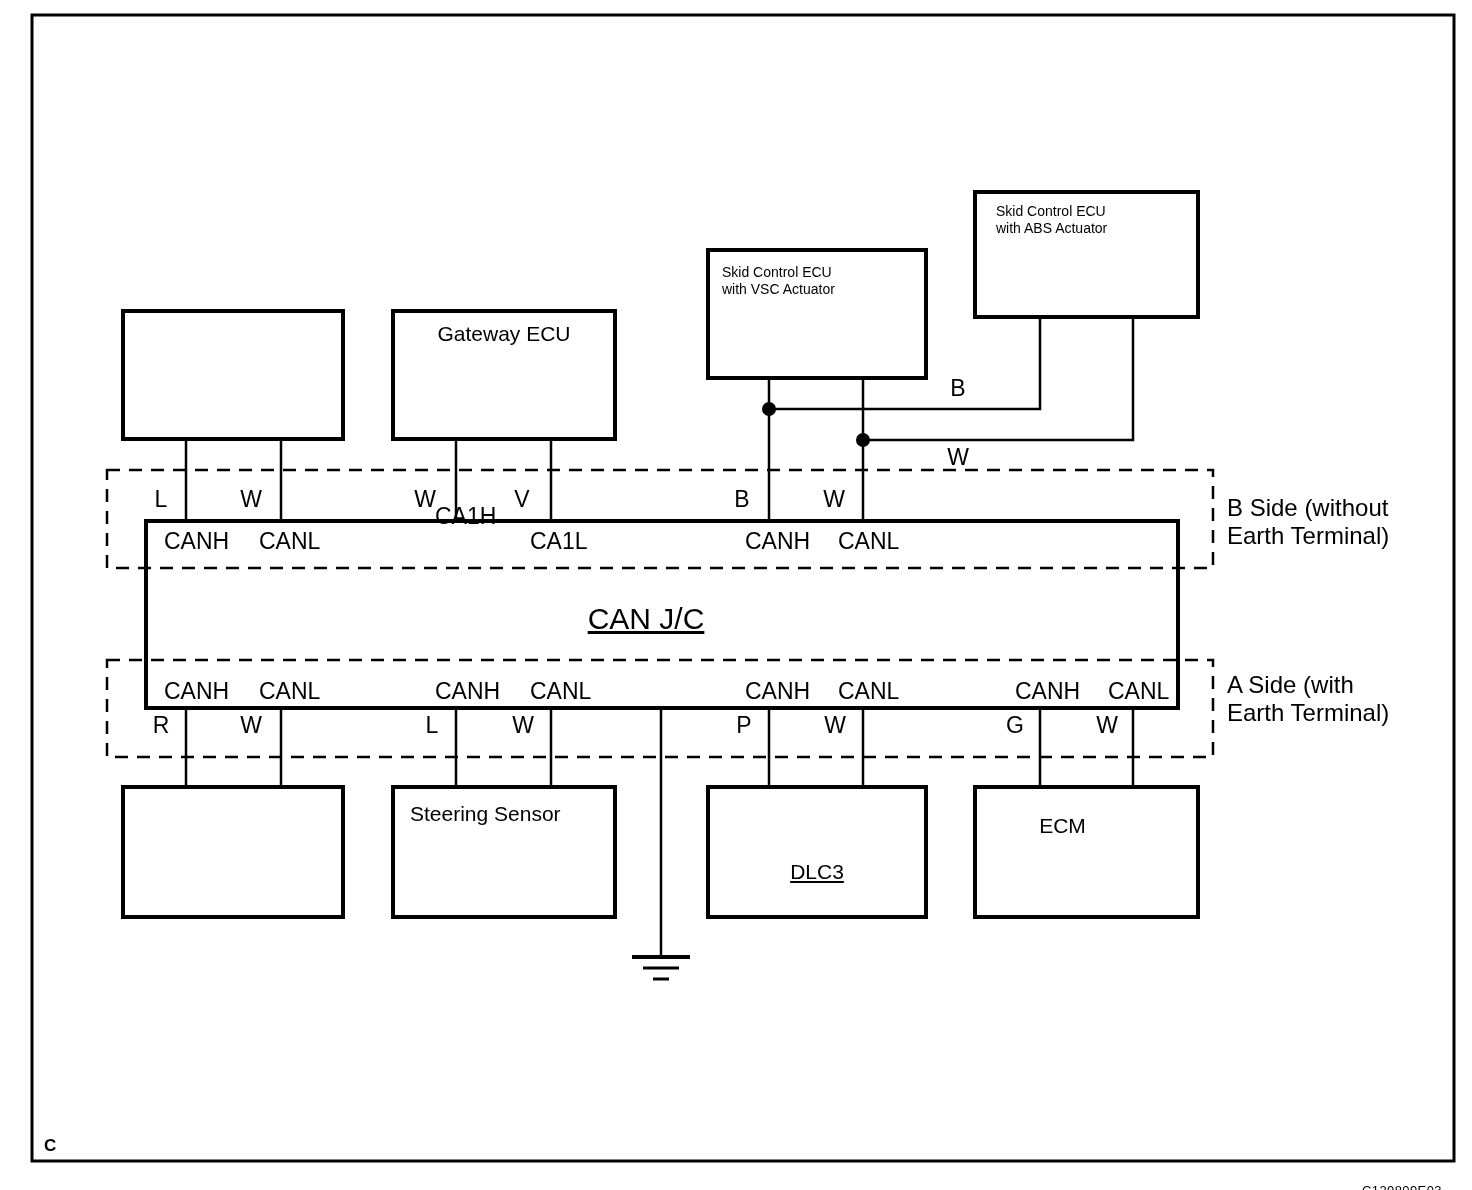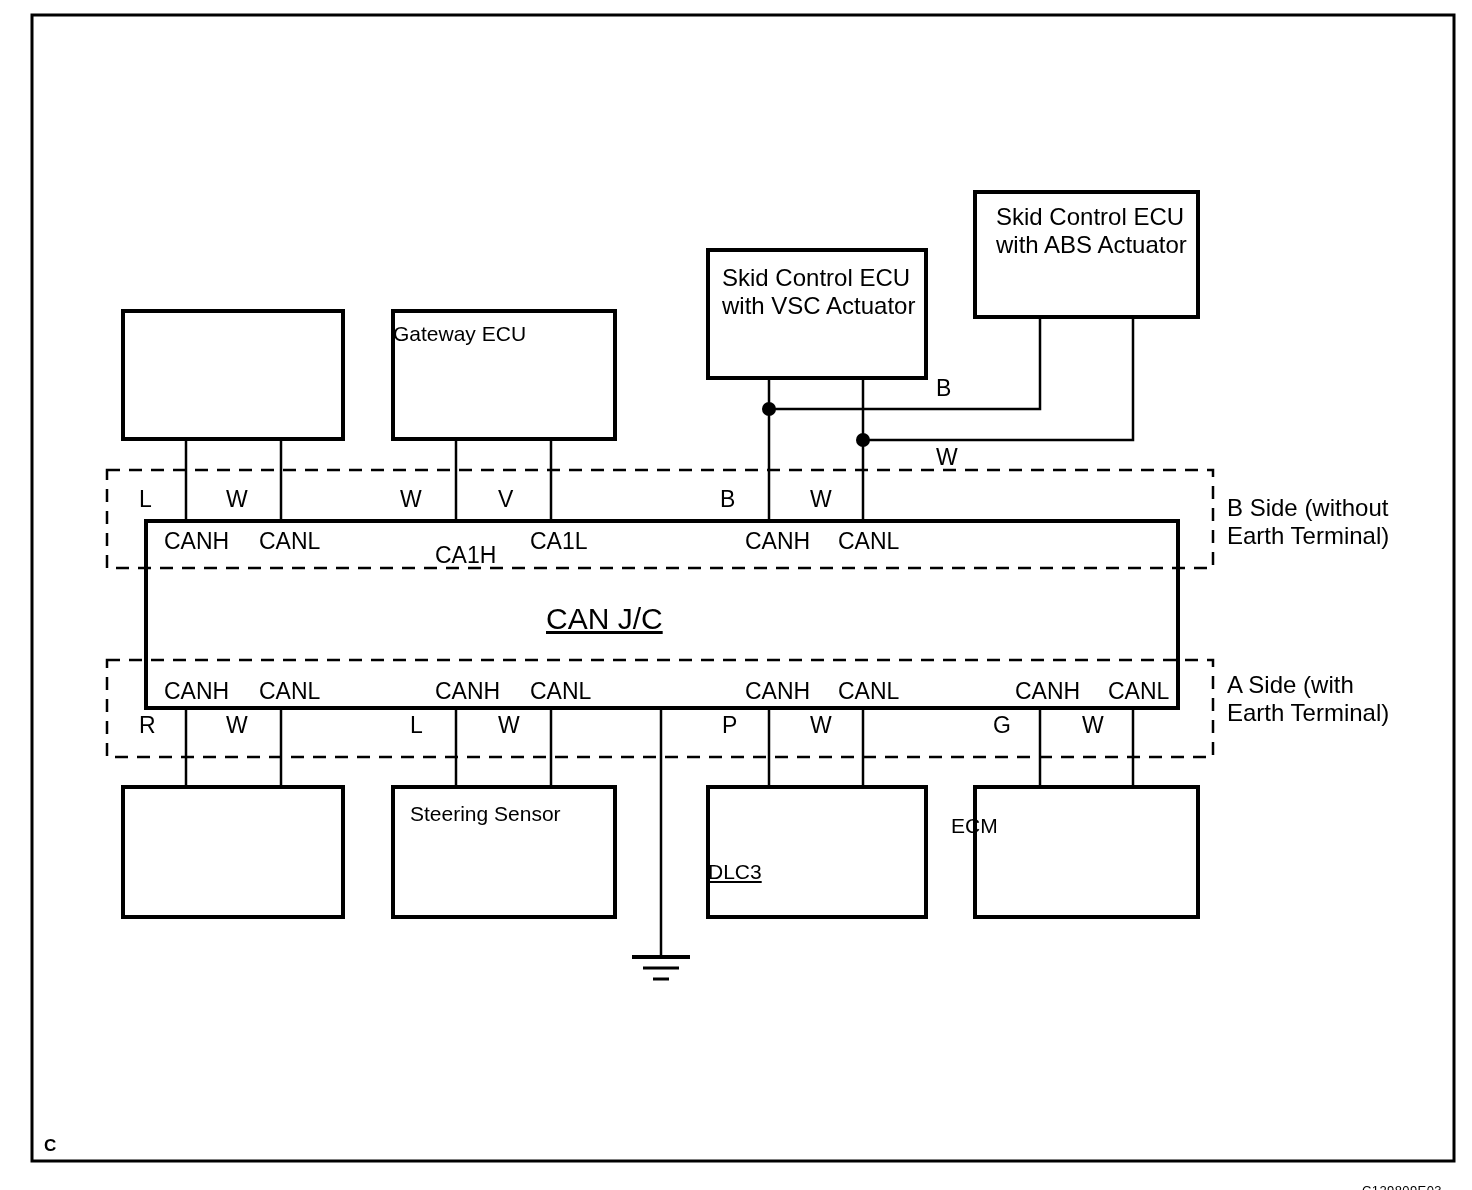--- a/index.html
+++ b/index.html
@@ -1,28 +1,28 @@
 <!DOCTYPE html>
 <html><head>
 <meta charset="utf-8">
 <style>
   html,body{margin:0;padding:0;background:#ffffff;}
   body{width:1472px;height:1190px;font-family:"Liberation Sans",sans-serif;color:#000;}
   #stage{position:relative;width:1472px;height:1190px;overflow:hidden;background:#fff;}
   svg{position:absolute;left:0;top:0;}
   .lbl{position:absolute;font-family:"Liberation Sans",sans-serif;color:#000;white-space:pre;line-height:1.18;}
   .boxlabel{font-size:21px;}
-  .boxlabel.sm{font-size:24px;}
+  .boxlabel.sm{font-size:14px;}
   .port{font-size:23px;padding-left:16px;}
   .wirecode{font-size:23px;}
   .side{font-size:24px;}
   .jc{font-size:30px;text-decoration:underline;}
   .corner{font-size:17px;font-weight:bold;}
   .code{font-size:13px;font-family:"Liberation Sans",sans-serif;letter-spacing:0.4px;margin-top:44px;}
-  .ctr{text-align:left;}
+  .ctr{text-align:center;}
 </style>
 </head>
 <body>
 
 <div id="stage">
 
   <svg width="1472" height="1190">
 
     <rect x="32" y="15" width="1422" height="1146" fill="none" stroke="#000" stroke-width="3"></rect>
 
@@ -100,21 +100,21 @@
 
   <div class="lbl wirecode ctr" style="left:139px;top:486px;width:44px;">L</div>
   <div class="lbl wirecode ctr" style="left:226px;top:486px;width:50px;">W</div>
   <div class="lbl wirecode ctr" style="left:400px;top:486px;width:50px;">W</div>
   <div class="lbl wirecode ctr" style="left:498px;top:486px;width:48px;">V</div>
   <div class="lbl wirecode ctr" style="left:720px;top:486px;width:44px;">B</div>
   <div class="lbl wirecode ctr" style="left:810px;top:486px;width:48px;">W</div>
 
   <div class="lbl port" style="left:148px;top:528px;">CANH</div>
   <div class="lbl port" style="left:243px;top:528px;">CANL</div>
-  <div class="lbl port" style="left:419px;top:542px;">CA1H</div>
+  <div class="lbl port" style="left:419px;top:503px;">CA1H</div>
   <div class="lbl port" style="left:514px;top:528px;">CA1L</div>
   <div class="lbl port" style="left:729px;top:528px;">CANH</div>
   <div class="lbl port" style="left:822px;top:528px;">CANL</div>
 
   <div class="lbl port" style="left:148px;top:678px;">CANH</div>
   <div class="lbl port" style="left:243px;top:678px;">CANL</div>
   <div class="lbl port" style="left:419px;top:678px;">CANH</div>
   <div class="lbl port" style="left:514px;top:678px;">CANL</div>
   <div class="lbl port" style="left:729px;top:678px;">CANH</div>
   <div class="lbl port" style="left:822px;top:678px;">CANL</div>

